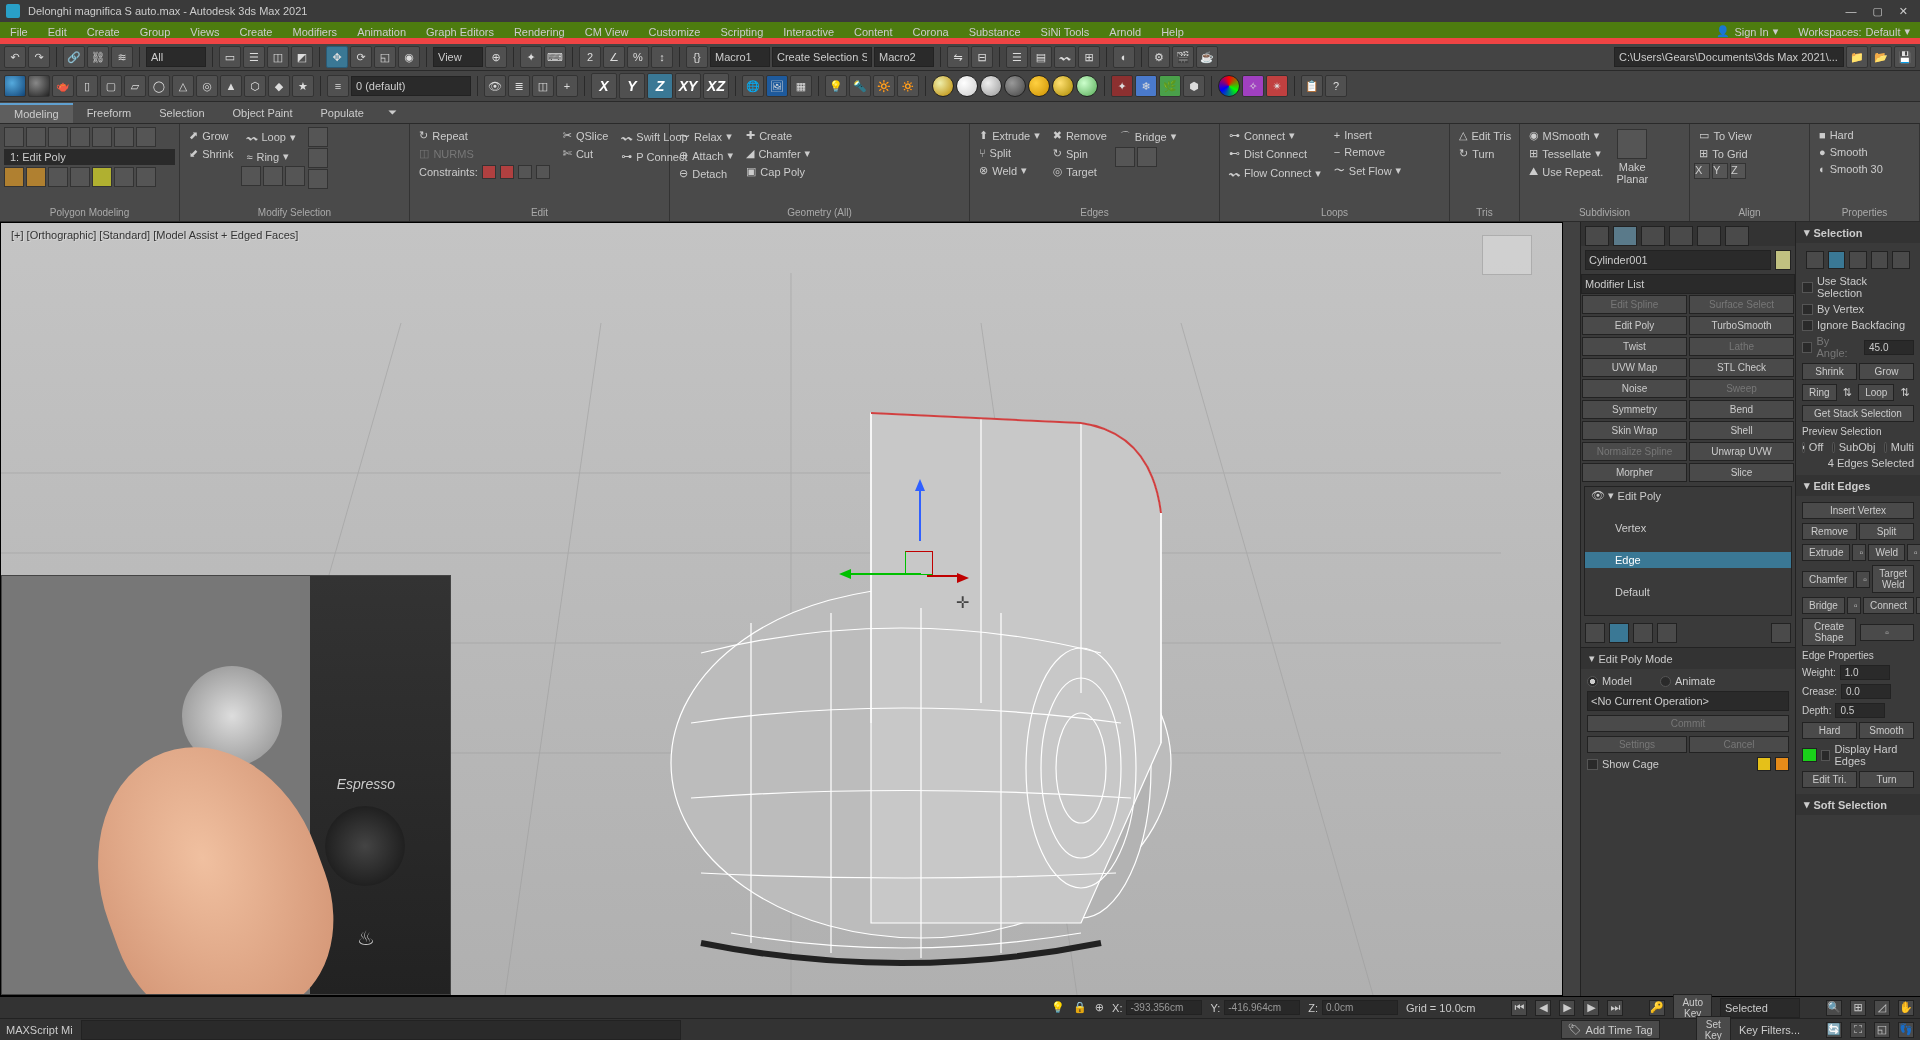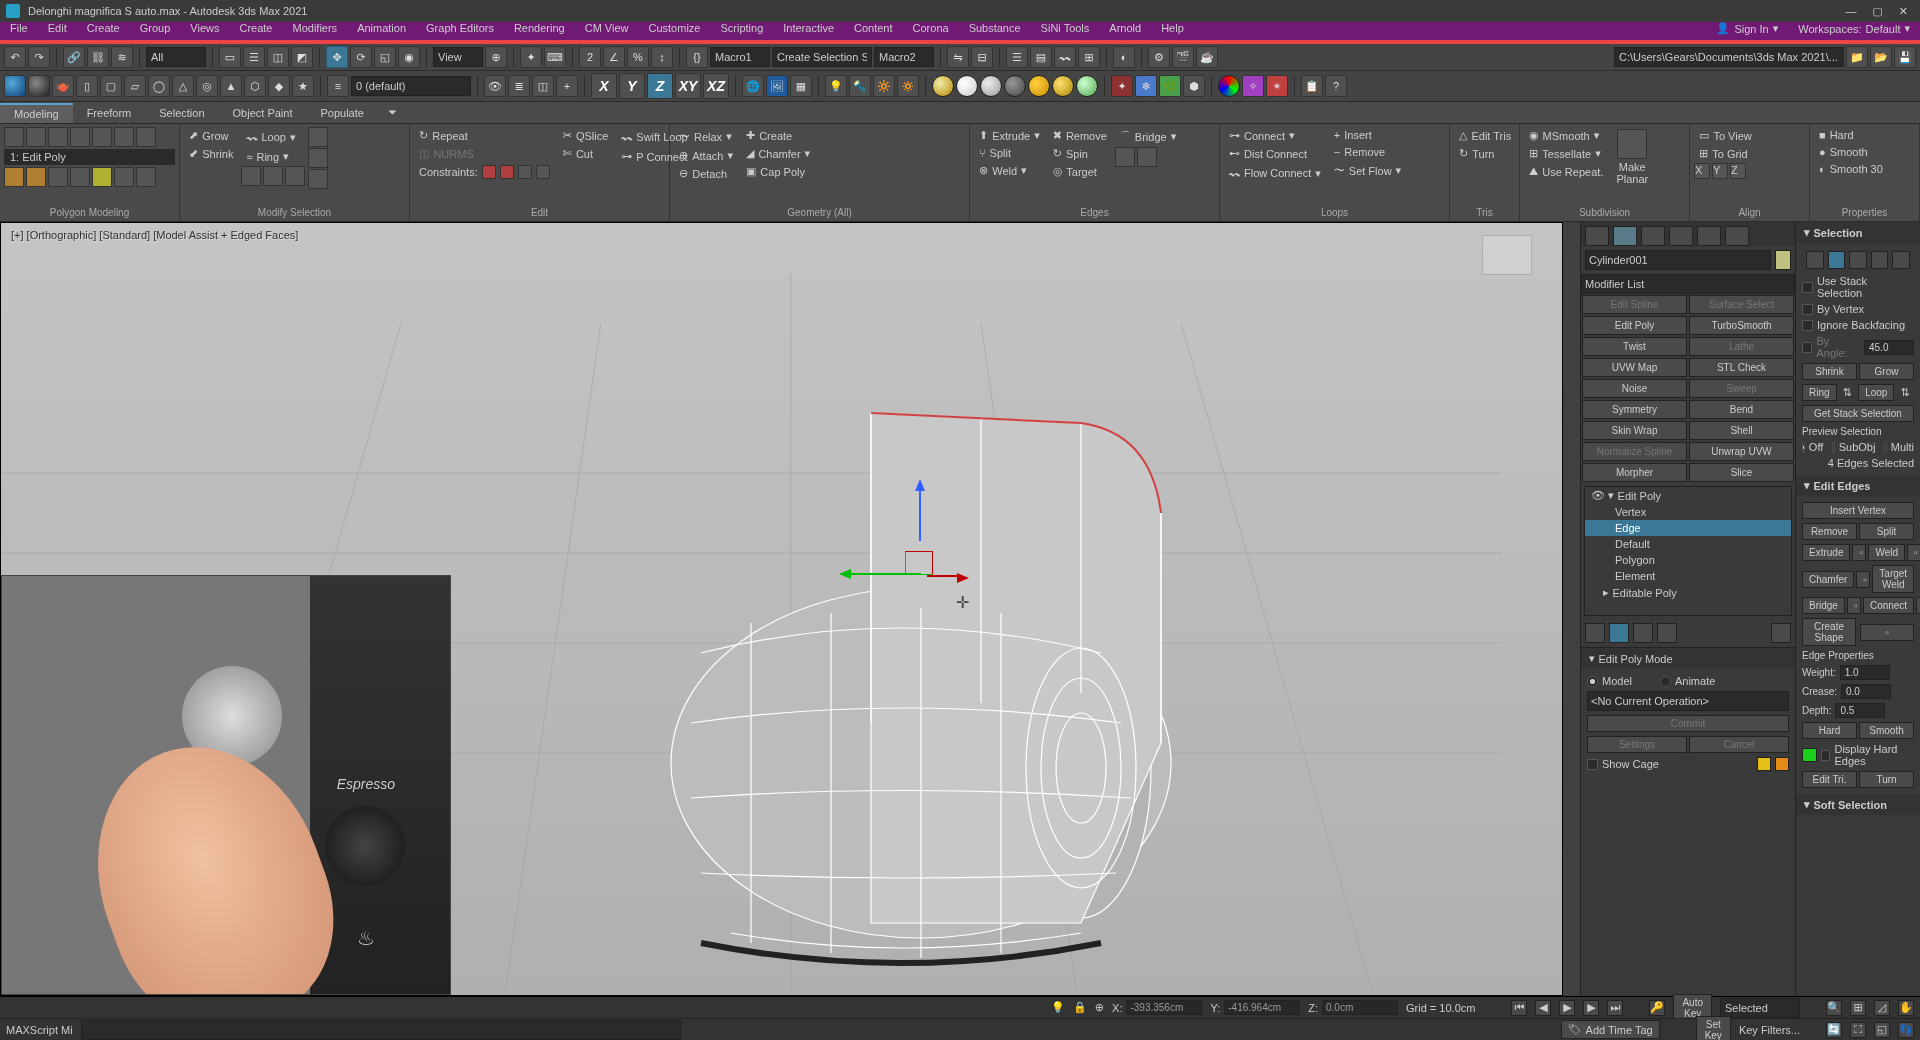--- a/index.html
+++ b/index.html
@@ -5,21 +5,21 @@
 * { margin: 0; padding: 0; box-sizing: border-box; font-family: "Segoe UI", Tahoma, sans-serif; font-size: 11px; }
 body { background: #414141; color: #ccc; width: 1920px; height: 1040px; overflow: hidden; display: flex; flex-direction: column; }
 
 
 .titlebar { height: 22px; background: #3a3a3a; display: flex; align-items: center; padding: 0 6px; color: #ccc; }
 .titlebar .logo { width: 14px; height: 14px; background: #29a0c7; margin-right: 8px; border-radius: 2px; }
 .title-ctrls { margin-left: auto; display: flex; gap: 16px; padding-right: 6px; }
 .title-ctrls span { cursor: pointer; }
 
 
-.menubar { height: 22px; background: #701a75; display: flex; align-items: flex-start; color: #ccc; border-bottom: 4px solid #ef4444; }
+.menubar { height: 22px; background: #4d7c0f; display: flex; align-items: flex-end; color: #ccc; border-bottom: 6px solid #ef4444; }
 .menubar .menu-left { display: flex; }
 .menubar .menu-item { padding: 0 10px; cursor: pointer; }
 .menubar .signin { margin-left: auto; padding: 0 10px; display: flex; align-items: center; gap: 4px; }
 .menubar .workspace { padding: 0 10px; display: flex; align-items: center; gap: 4px; }
 
 
 .toolbar { background: #444; display: flex; align-items: center; padding: 2px 4px; border-bottom: 1px solid #2a2a2a; gap: 2px; flex-wrap: nowrap; }
 .tb-btn { width: 22px; height: 22px; background: #505050; border: 1px solid #333; display: flex; align-items: center; justify-content: center; color: #ddd; cursor: pointer; border-radius: 2px; }
 .tb-btn.active { background: #3a7895; border-color: #2a5a75; }
 .tb-sep { width: 1px; height: 20px; background: #2a2a2a; margin: 0 4px; }
@@ -81,21 +81,21 @@
 .cmd-tab { width: 24px; height: 20px; background: #4a4a4a; border: 1px solid #222; }
 .cmd-tab.active { background: #5a7a8a; }
 .cmd-row { display: flex; gap: 2px; padding: 1px; flex-wrap: wrap; }
 .cmd-btn { flex: 1; background: #4a4a4a; border: 1px solid #222; color: #ccc; padding: 3px 2px; text-align: center; cursor: pointer; font-size: 10px; min-width: 0; white-space: nowrap; overflow: hidden; }
 .cmd-btn.disabled { color: #777; }
 .cmd-input { width: 100%; background: #2a2a2a; border: 1px solid #222; color: #ccc; padding: 3px; }
 .stack { border: 1px solid #222; margin: 3px; background: #3a3a3a; height: 130px; overflow: auto; font-size: 11px; }
 .stack-row { padding: 2px 6px; cursor: pointer; display: flex; align-items: center; gap: 4px; }
 .stack-row.selected { background: #3a7895; color: #fff; }
 .stack-row.indent1 { padding-left: 18px; }
-.stack-row.indent2 { padding-left: 30px; }
+.stack-row.indent2 { padding-left: 30px; margin-top: 16px; }
 .stack-toolbar { display: flex; gap: 4px; padding: 4px; align-items: center; }
 .stack-toolbar .stb { width: 20px; height: 20px; background: #4a4a4a; border: 1px solid #222; }
 .section-head { background: #333; padding: 4px 8px; color: #ccc; border-top: 1px solid #222; display: flex; align-items: center; gap: 4px; }
 
 
 .selpanel { flex: 1; background: #3a3a3a; border-left: 1px solid #222; display: flex; flex-direction: column; padding: 0; overflow-y: auto; overflow-x: hidden; }
 .sel-section { padding: 4px 6px; }
 .sel-head { background: #333; padding: 4px 8px; font-weight: bold; display: flex; align-items: center; gap: 4px; }
 .sel-row { display: flex; align-items: center; gap: 4px; padding: 2px 0; }
 .chk { width: 11px; height: 11px; background: #2a2a2a; border: 1px solid #555; display: inline-block; }

